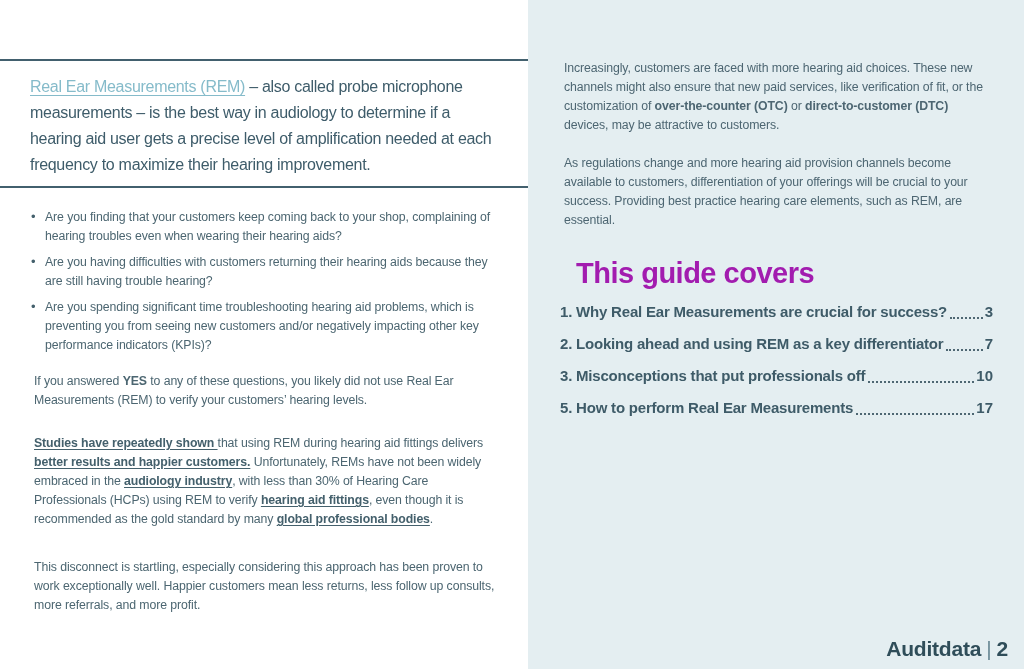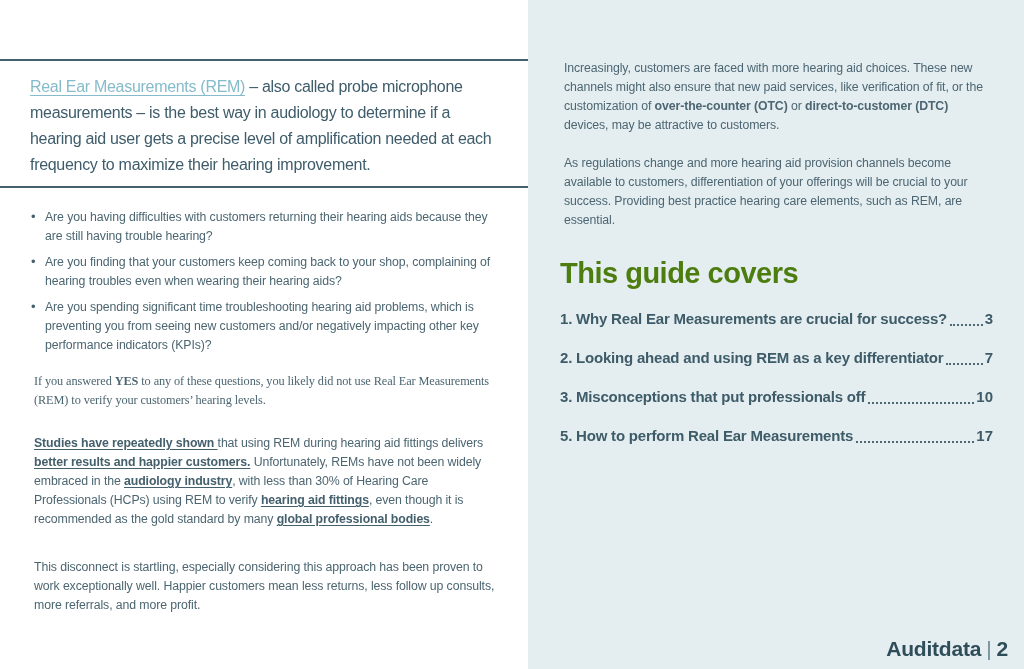--- a/index.html
+++ b/index.html
@@ -57,21 +57,21 @@
     color: #44606c;
     font-size: 13px;
   }
   .body-p {
     margin: 4px;
     font-size: 12.3px;
     line-height: 19px;
     letter-spacing: -0.1px;
     color: #4c6671;
   }
-  .p1 { margin-top: 17px; font-family: Liberation Serif, serif; }
+  .p1 { margin-top: 17px; }
   .p2 { margin-top: 24px; }
   .p3 { margin-top: 29px; }
   .bold { font-weight: 700; }
   .bold-underline {
     font-weight: 700;
     text-decoration: underline;
     text-underline-offset: 2px;
     color: #44606c;
   }
   .link-strong {
@@ -84,32 +84,32 @@
   .right-pane {
     width: 496px; height: 669px;
     flex: 0 0 496px;
     background: #e4eef1;
     position: relative;
     padding: 55px 31px 0 32px;
   }
   .right-pane .body-p { color: #4d6672; }
   .pr2 { margin-top: 19px; }
   .guide-heading {
-    margin: 28px 0 0;
+    margin: 28px 16px 0;
     font-size: 29px;
     font-weight: 700;
     letter-spacing: -0.5px;
     line-height: 1.1;
-    color: #4d7c0f;
+    color: #a21caf;
   }
   .toc { margin-top: 3px; }
   .toc-row {
     display: flex;
     align-items: baseline;
-    margin-top: 19px;
+    margin-top: 12px;
   }
   .toc-label {
     font-size: 15px;
     font-weight: 700;
     letter-spacing: -0.2px;
     line-height: 20px;
     color: #3e5b68;
     white-space: nowrap;
   }
   .toc-dots {
@@ -142,22 +142,22 @@
 <body>
 
 <div class="page">
 
   <section class="left-pane">
     <div class="rule rule-top"></div>
     <p class="intro"><span class="link-strong">Real Ear Measurements (REM)</span><span> – also called probe microphone measurements – is the best way in audiology to determine if a hearing aid user gets a precise level of amplification needed at each frequency to maximize their hearing improvement.</span></p>
     <div class="rule"></div>
     <div class="left-content">
       <ul class="bullets" id="bullets">
+          <li>Are you finding that your customers keep coming back to your shop, complaining of hearing troubles even when wearing their hearing aids?</li>
           <li>Are you having difficulties with customers returning their hearing aids because they are still having trouble hearing?</li>
-          <li>Are you finding that your customers keep coming back to your shop, complaining of hearing troubles even when wearing their hearing aids?</li>
           <li>Are you spending significant time troubleshooting hearing aid problems, which is preventing you from seeing new customers and/or negatively impacting other key performance indicators (KPIs)?</li>
         </ul>
       <p class="body-p p1"><span>If you answered </span><span class="bold">YES</span><span> to any of these questions, you likely did not use Real Ear Measurements (REM) to verify your customers’ hearing levels.</span></p>
       <p class="body-p p2"><span class="bold-underline">Studies have repeatedly shown </span><span>that using REM during hearing aid fittings delivers </span><span class="bold-underline">better results and happier customers.</span><span>  Unfortunately, REMs have not been widely embraced in the </span><span class="bold-underline">audiology industry</span><span>, with less than 30% of Hearing Care Professionals (HCPs) using REM to verify </span><span class="bold-underline">hearing aid fittings</span><span>, even though it is recommended as the gold standard by many </span><span class="bold-underline">global professional bodies</span><span>.</span></p>
       <p class="body-p p3"><span>This disconnect is startling, especially considering this approach has been proven to work exceptionally well. Happier customers mean less returns, less follow up consults, more referrals, and more profit.</span></p>
     </div>
   </section>
 
   <section class="right-pane">
     <p class="body-p"><span>Increasingly, customers are faced with more hearing aid choices. These new channels might also ensure that new paid services, like verification of fit, or the customization of </span><span class="bold">over-the-counter (OTC)</span><span> or </span><span class="bold">direct-to-customer (DTC)</span><span> devices, may be attractive to customers.</span></p>

